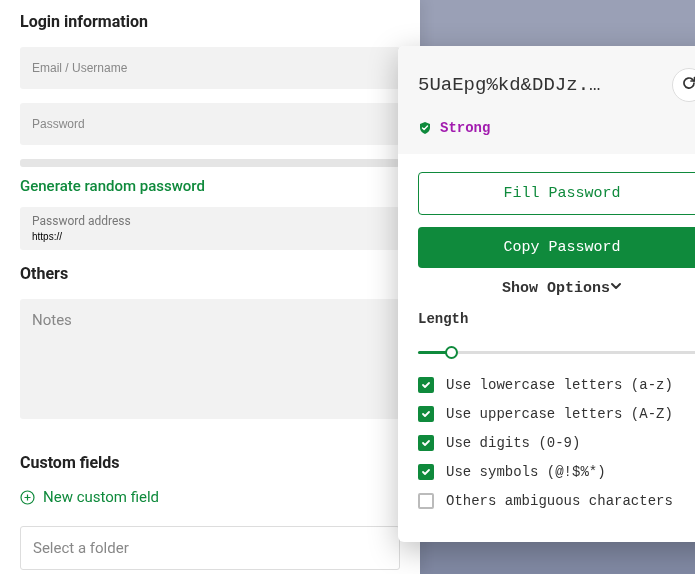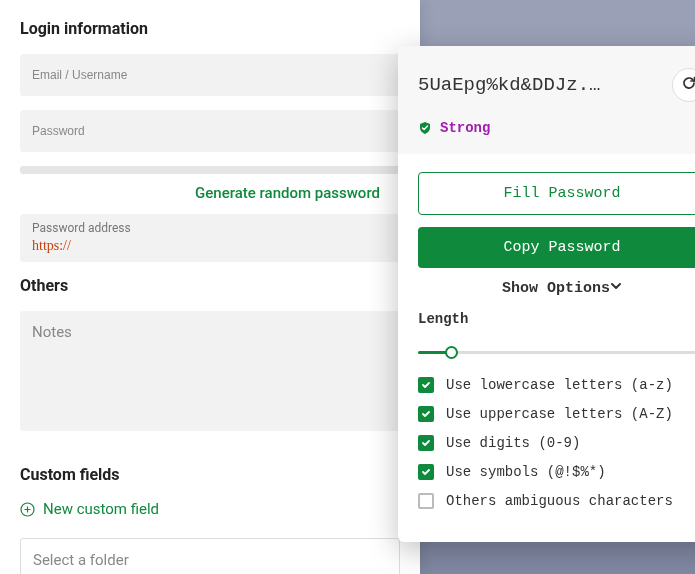--- a/index.html
+++ b/index.html
@@ -11,21 +11,21 @@
     position: relative;
     background: #fff;
   }
   .left-panel {
     position: absolute;
     left: 0;
     top: 0;
     width: 420px;
     height: 574px;
     background: #fff;
-    padding: 19px 20px 0 20px;
+    padding: 12px 20px 0 20px;
     box-shadow: 4px 0 12px rgba(0,0,0,0.08);
   }
   .right-bg {
     position: absolute;
     left: 420px;
     top: 0;
     width: 275px;
     height: 574px;
     background: #8189a3;
   }
@@ -62,32 +62,31 @@
   .field input, .field textarea {
     width: 100%;
     border: none;
     background: transparent;
     padding: 14px 12px;
     font-size: 12px;
     color: #333;
     outline: none;
   }
   .field input::placeholder, .field textarea::placeholder { color: #888; }
-  .field.website input { padding-top: 24px; padding-bottom: 8px; font-size: 14px; color: #c2410c; font-family: Liberation Serif, serif; }
+  .field.website input { padding-top: 24px; padding-bottom: 8px; font-size: 10px; color: #000000; }
   .strength-bar {
     height: 8px;
     background: #e5e5e5;
     border-radius: 3px;
     margin-bottom: 10px;
   }
   .gen-link {
     color: #0f8a3c;
     font-size: 15px;
     font-weight: 500;
-    text-align: right;
     cursor: pointer;
     margin-bottom: 12px;
     padding-right: 20px;
   }
   textarea.notes {
     width: 100%;
     height: 120px;
     background: #f2f2f2;
     border: none;
     border-radius: 3px;

